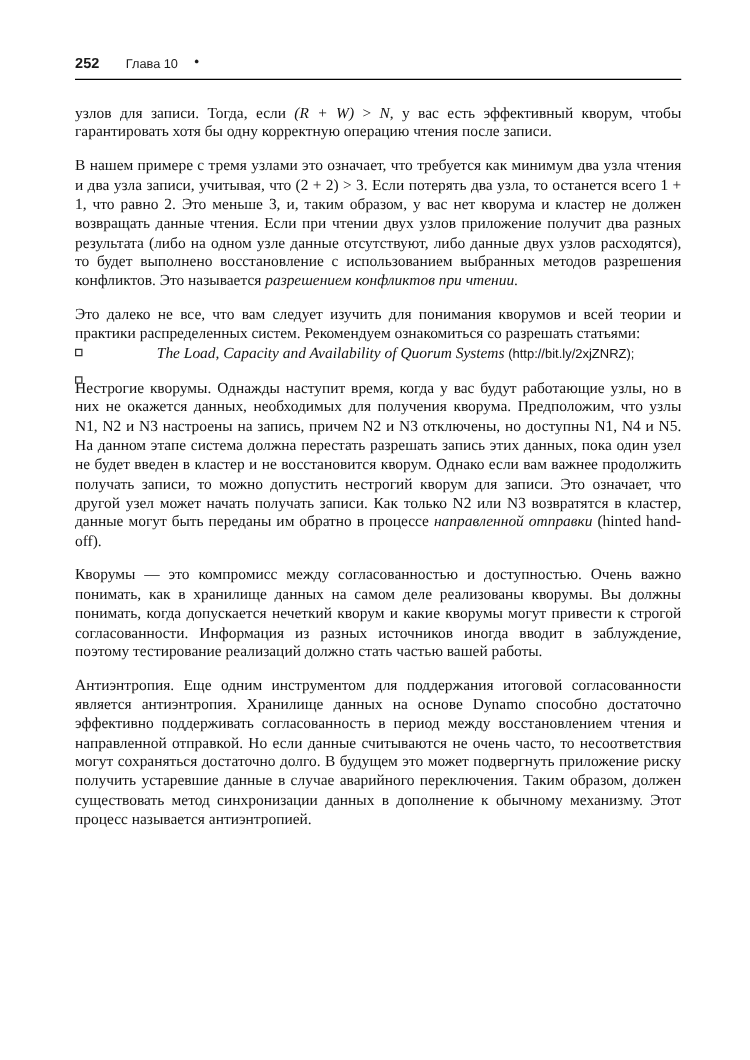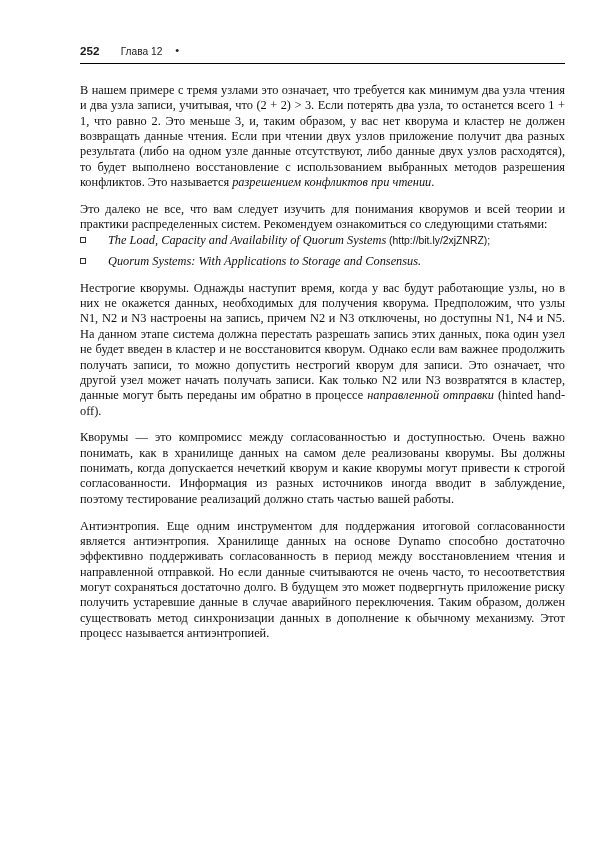--- a/index.html
+++ b/index.html
@@ -10,21 +10,21 @@
   .page {
     position: relative;
     width: 600px;
     height: 848px;
     background: #ffffff;
     overflow: hidden;
     box-sizing: border-box;
   }
   .content {
     position: absolute;
-    left: 80px;
+    left: 60px;
     top: 44px;
     width: 485px;
   }
 
   
   .runhead {
     display: flex;
     align-items: baseline;
     font-family: "Liberation Sans", sans-serif;
     font-size: 10.2px;
@@ -92,21 +92,21 @@
     margin: 0 0 11.5px 0;
     padding: 0;
   }
   ul.biblist li {
     position: relative;
     padding-left: 28px;
     margin-bottom: 5.5px;
     font-style: italic;
     font-size: 12.35px;
     line-height: 15.6px;
-    text-align: left;
+    text-align: center;
   }
   ul.biblist li:last-child {
     margin-bottom: 0;
   }
   .sqmark {
     position: absolute;
     left: 0px;
     top: 4.2px;
     width: 6.2px;
     height: 6.2px;
@@ -126,33 +126,34 @@
   }
 </style>
 </head>
 <body>
 
 <div class="page">
   <div class="content">
 
     <div class="runhead">
       <span class="folio">252</span>
-      <span class="chapter">Глава 12</span>
+      <span class="chapter">Глава 10</span>
       <span class="sep">•</span>
     </div>
     <div class="rule"></div>
 
     <div class="body">
       <div id="group-before">
+          <p class="para"><span>узлов для записи. Тогда, если </span><span class="it">(R + W)</span><span> &gt; </span><span class="it">N</span><span>, у вас есть эффективный кворум, чтобы гарантировать хотя бы одну корректную операцию чтения после записи.</span></p>
           <p class="para"><span>В нашем примере с тремя узлами это означает, что требуется как минимум два узла чтения и два узла записи, учитывая, что (2 + 2) &gt; 3. Если потерять два узла, то останется всего 1 + 1, что равно 2. Это меньше 3, и, таким образом, у вас нет кворума и кластер не должен возвращать данные чтения. Если при чтении двух узлов приложение получит два разных результата (либо на одном узле данные отсутствуют, либо данные двух узлов расходятся), то будет выполнено восстановление с использованием выбранных методов разрешения конфликтов. Это называется </span><span class="it">разрешением конфликтов при чтении</span><span>.</span></p>
-          <p class="para"><span>Это далеко не все, что вам следует изучить для понимания кворумов и всей теории и практики распределенных систем. Рекомендуем ознакомиться со следующими статьями:</span></p>
+          <p class="para"><span>Это далеко не все, что вам следует изучить для понимания кворумов и всей теории и практики распределенных систем. Рекомендуем ознакомиться со разрешать статьями:</span></p>
         </div>
       <ul class="biblist" id="biblist">
           <li><span class="sqmark"></span><span>The Load, Capacity and Availability of Quorum Systems</span><span class="url"> (http://bit.ly/2xjZNRZ);</span></li>
-          <li><span class="sqmark"></span><span>Quorum Systems: With Applications to Storage and Consensus.</span></li>
+          <li><span class="sqmark"></span></li>
         </ul>
       <div id="group-after">
           <p class="para"><span class="bd">Нестрогие кворумы.</span><span> Однажды наступит время, когда у вас будут работающие узлы, но в них не окажется данных, необходимых для получения кворума. Предположим, что узлы N1, N2 и N3 настроены на запись, причем N2 и N3 отключены, но доступны N1, N4 и N5. На данном этапе система должна перестать разрешать запись этих данных, пока один узел не будет введен в кластер и не восстановится кворум. Однако если вам важнее продолжить получать записи, то можно допустить нестрогий кворум для записи. Это означает, что другой узел может начать получать записи. Как только N2 или N3 возвратятся в кластер, данные могут быть переданы им обратно в процессе </span><span class="it">направленной отправки</span><span> (hinted hand-off).</span></p>
           <p class="para"><span>Кворумы — это компромисс между согласованностью и доступностью. Очень важно понимать, как в хранилище данных на самом деле реализованы кворумы. Вы должны понимать, когда допускается нечеткий кворум и какие кворумы могут привести к строгой согласованности. Информация из разных источников иногда вводит в заблуждение, поэтому тестирование реализаций должно стать частью вашей работы.</span></p>
           <p class="para"><span class="bd">Антиэнтропия.</span><span> Еще одним инструментом для поддержания итоговой согласованности является антиэнтропия. Хранилище данных на основе Dynamo способно достаточно эффективно поддерживать согласованность в период между восстановлением чтения и направленной отправкой. Но если данные считываются не очень часто, то несоответствия могут сохраняться достаточно долго. В будущем это может подвергнуть приложение риску получить устаревшие данные в случае аварийного переключения. Таким образом, должен существовать метод синхронизации данных в дополнение к обычному механизму. Этот процесс называется антиэнтропией.</span></p>
         </div>
     </div>
 
   </div>
 </div>

